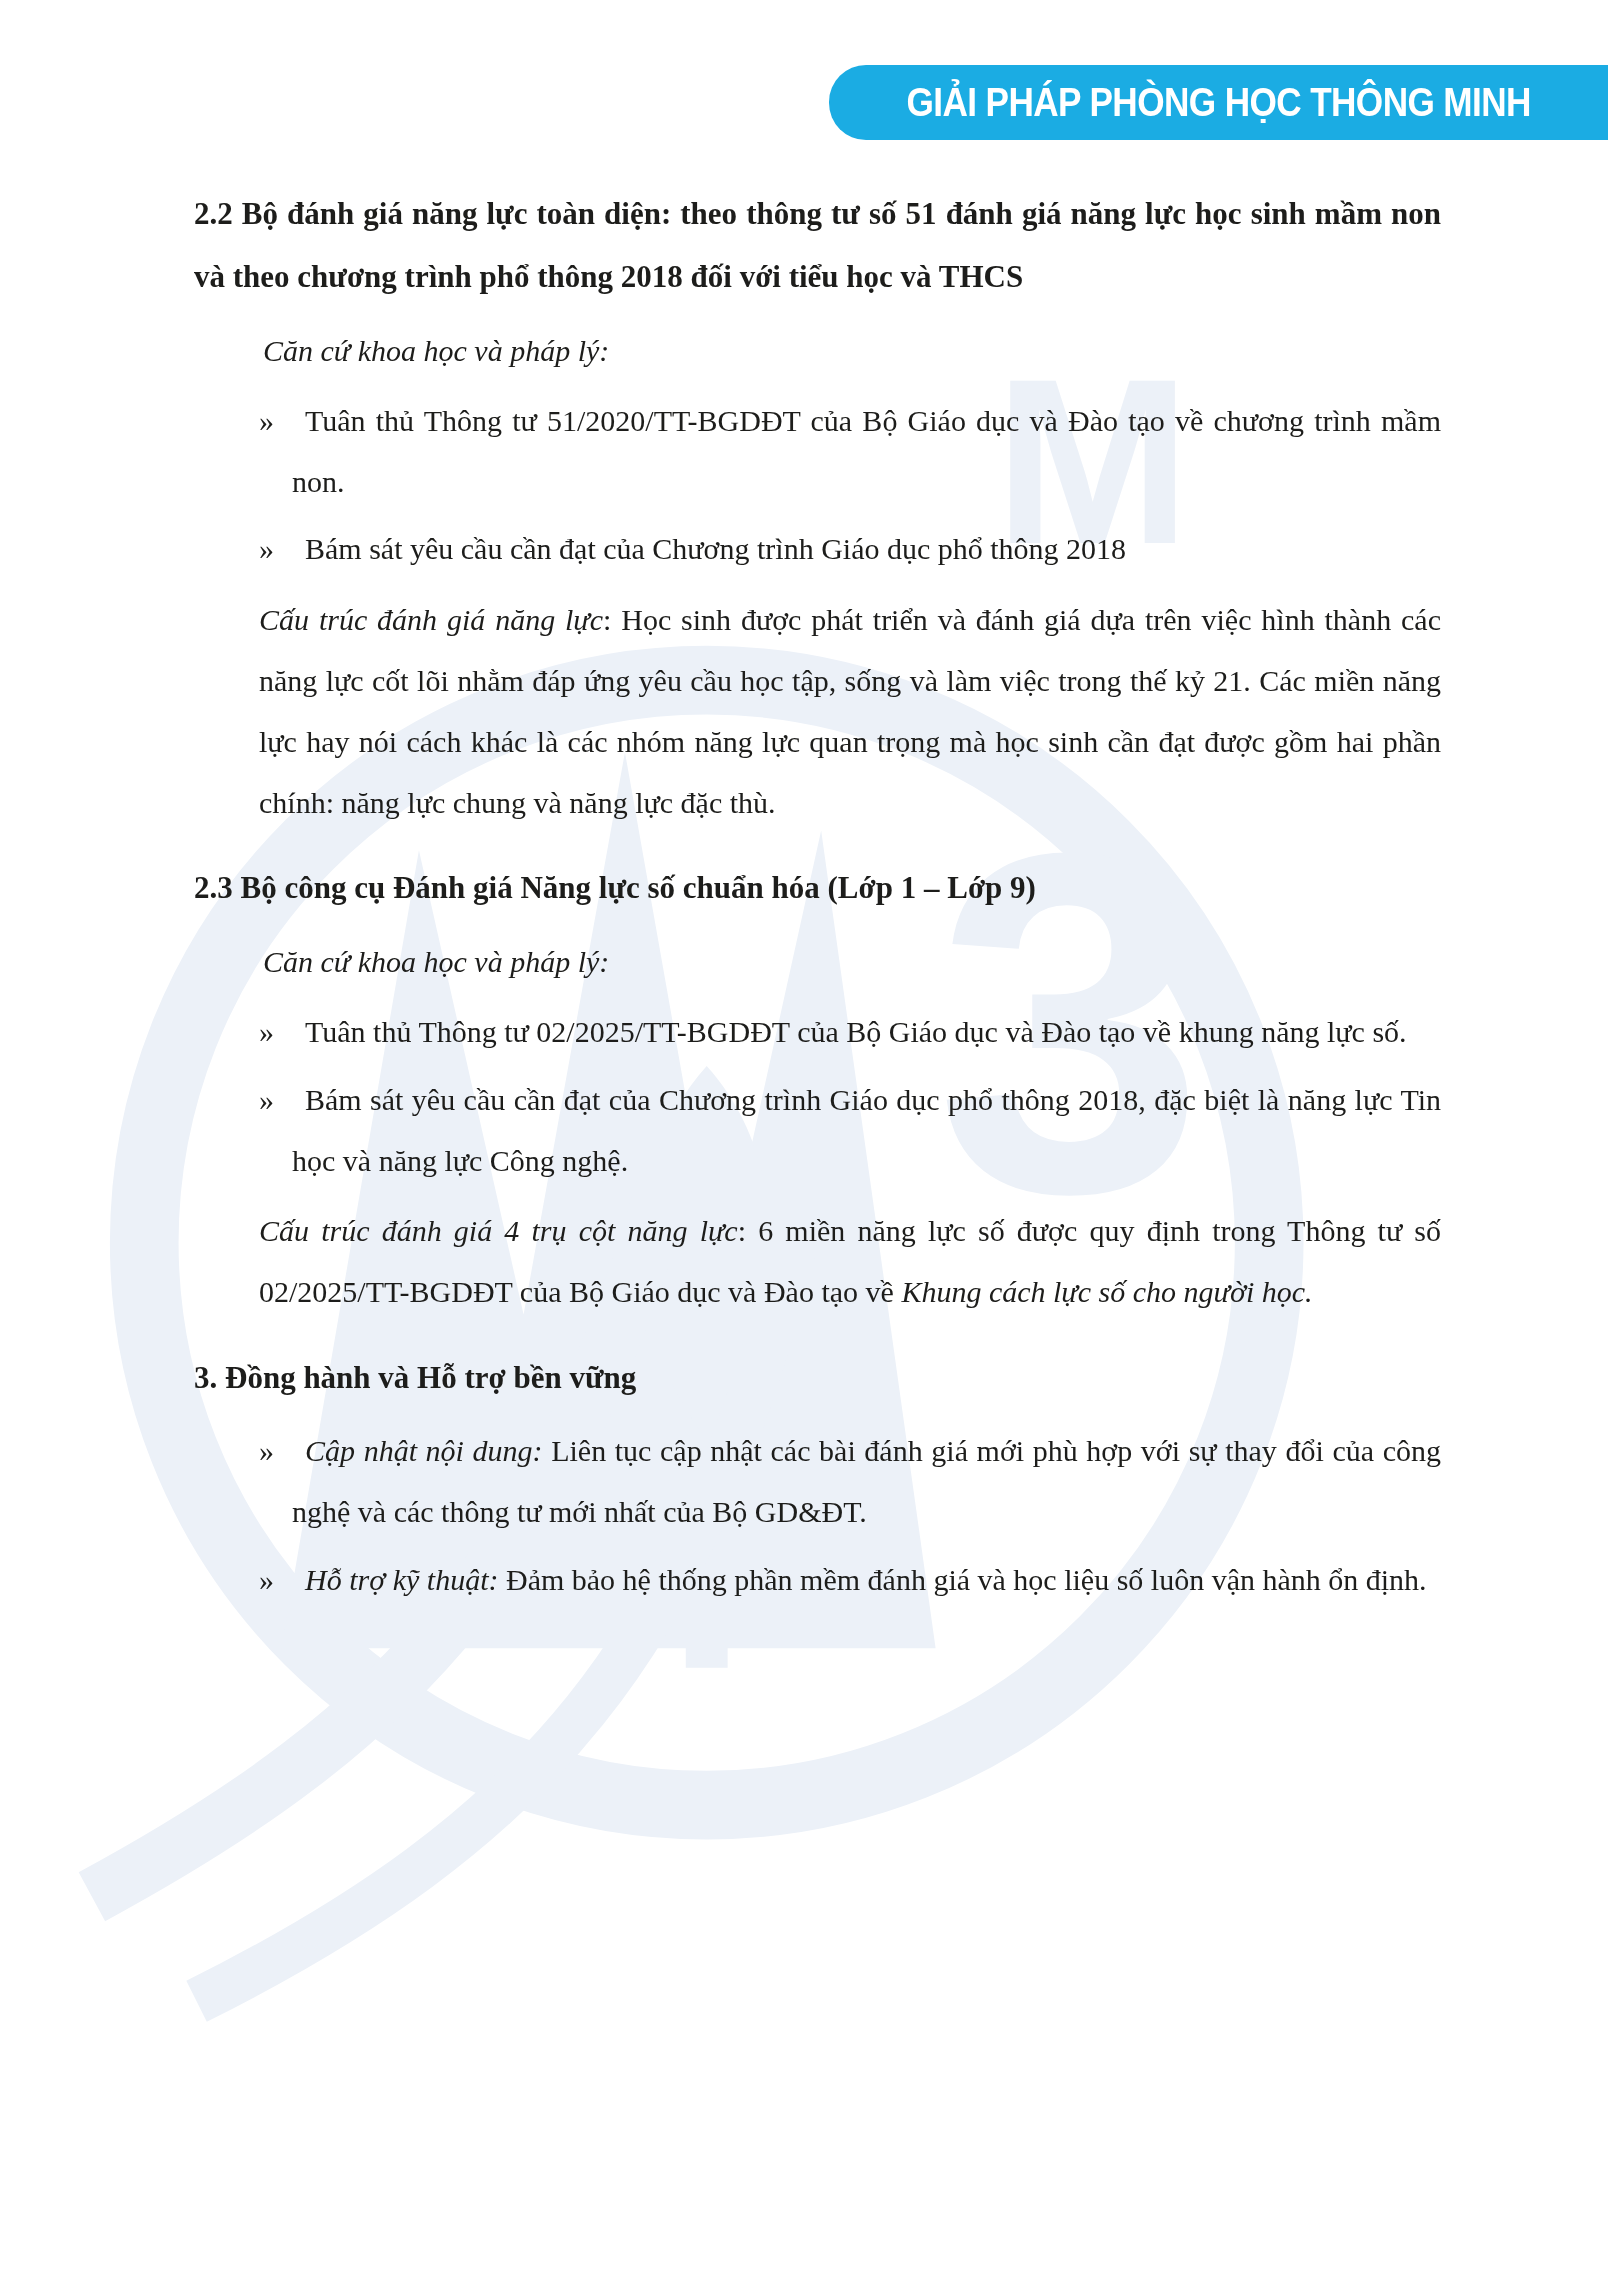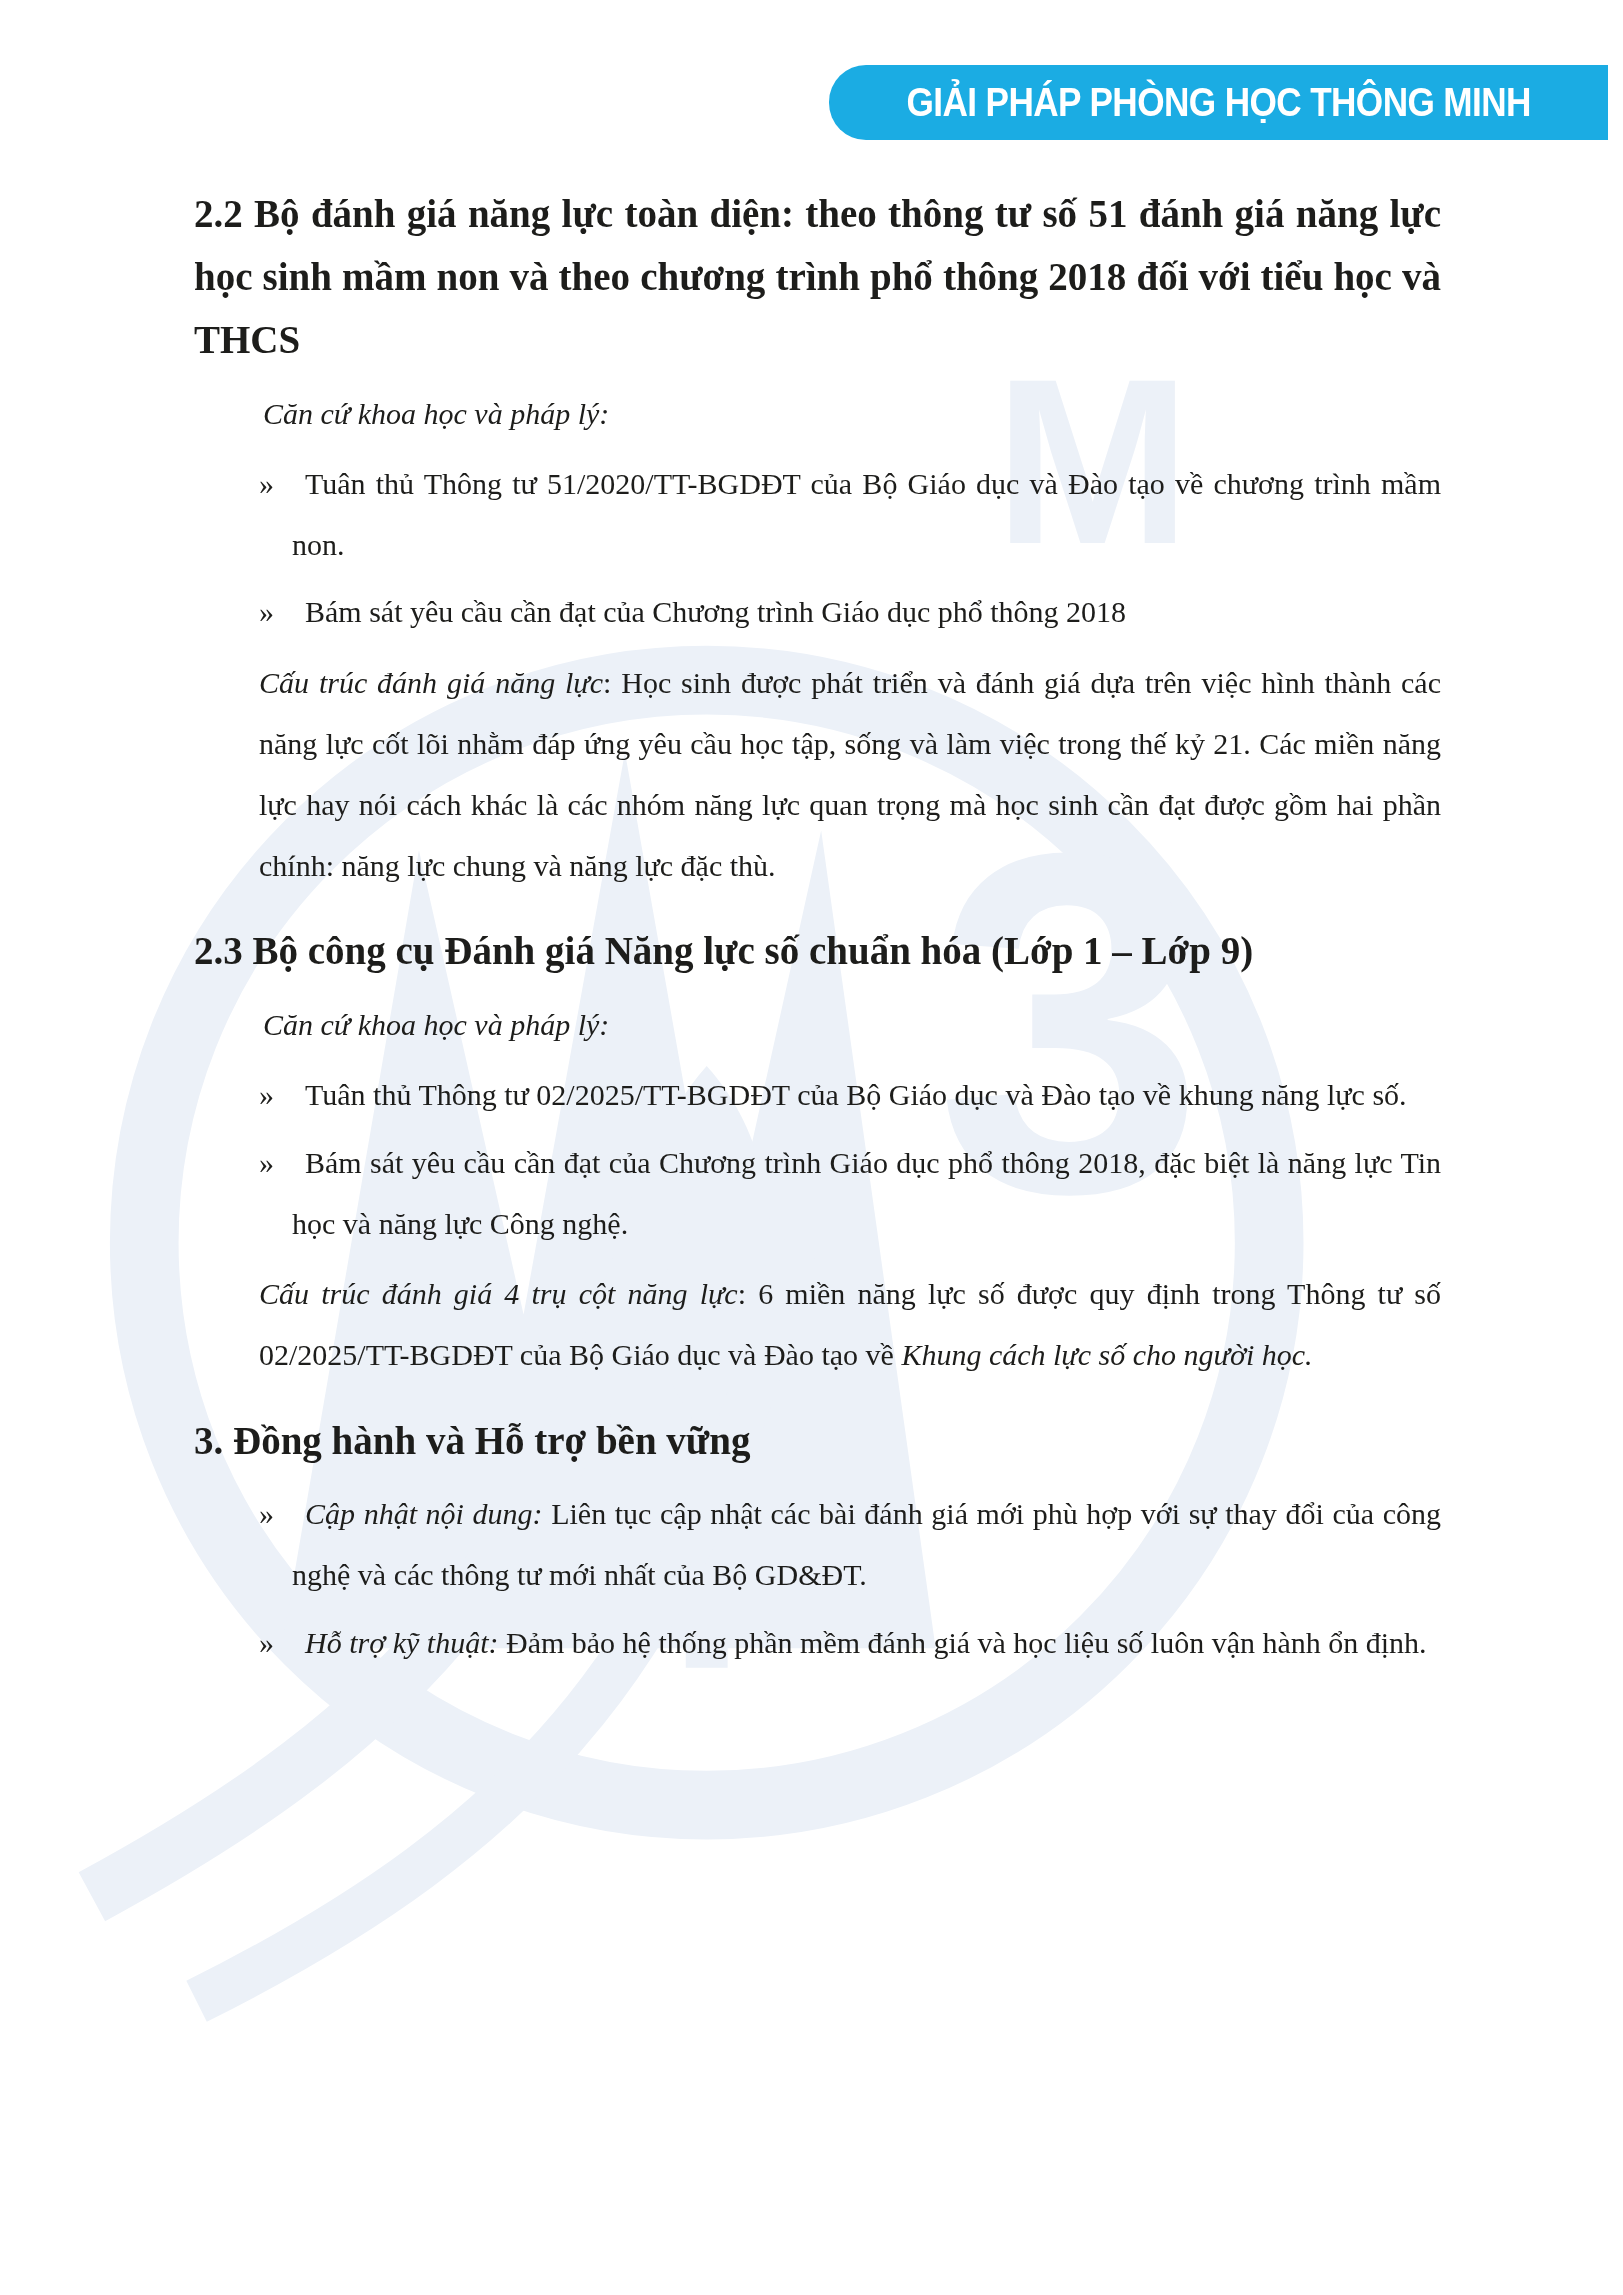--- a/index.html
+++ b/index.html
@@ -47,21 +47,21 @@
     position: absolute;
     left: 194px; top: 0;
     width: 1247px;
     z-index: 1;
     font-size: 30px;
     line-height: 61px;
     text-align: justify;
   }
   .sec-heading {
     font-weight: bold;
-    font-size: 39px;
+    font-size: 31px;
     line-height: 63px;
     margin: 23.6px 0 11.8px 0;
     text-align: justify;
   }
   .sec-heading.first { margin-top: 182px; }
   .lead-line {
     font-style: italic;
     padding-left: 69px;
     margin: 9.2px 0;
   }

